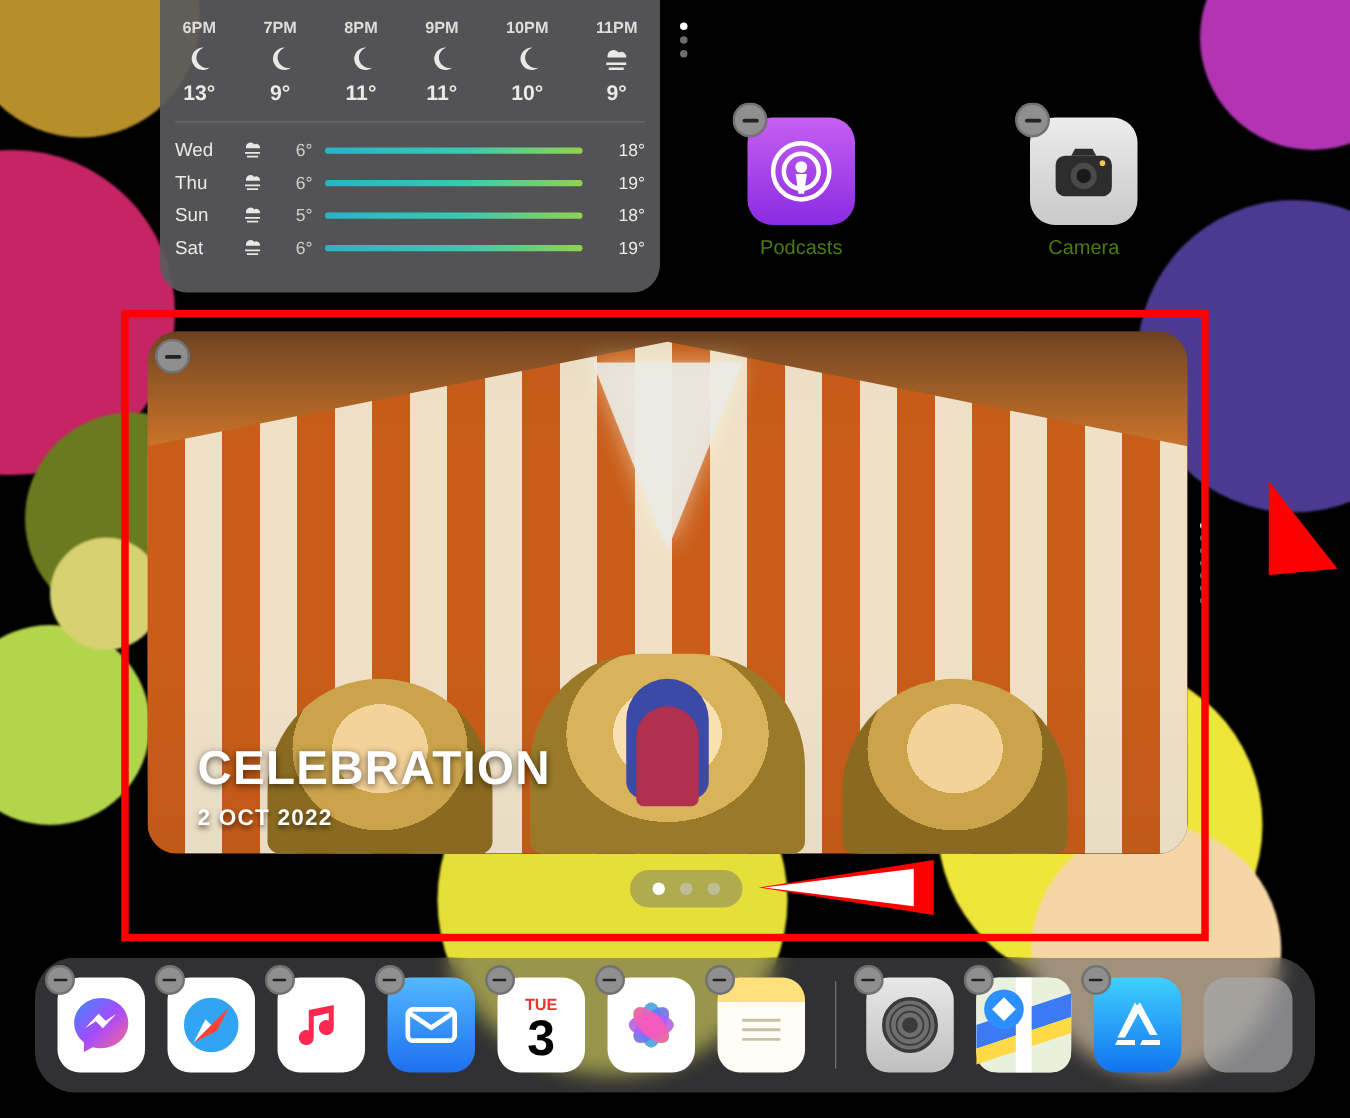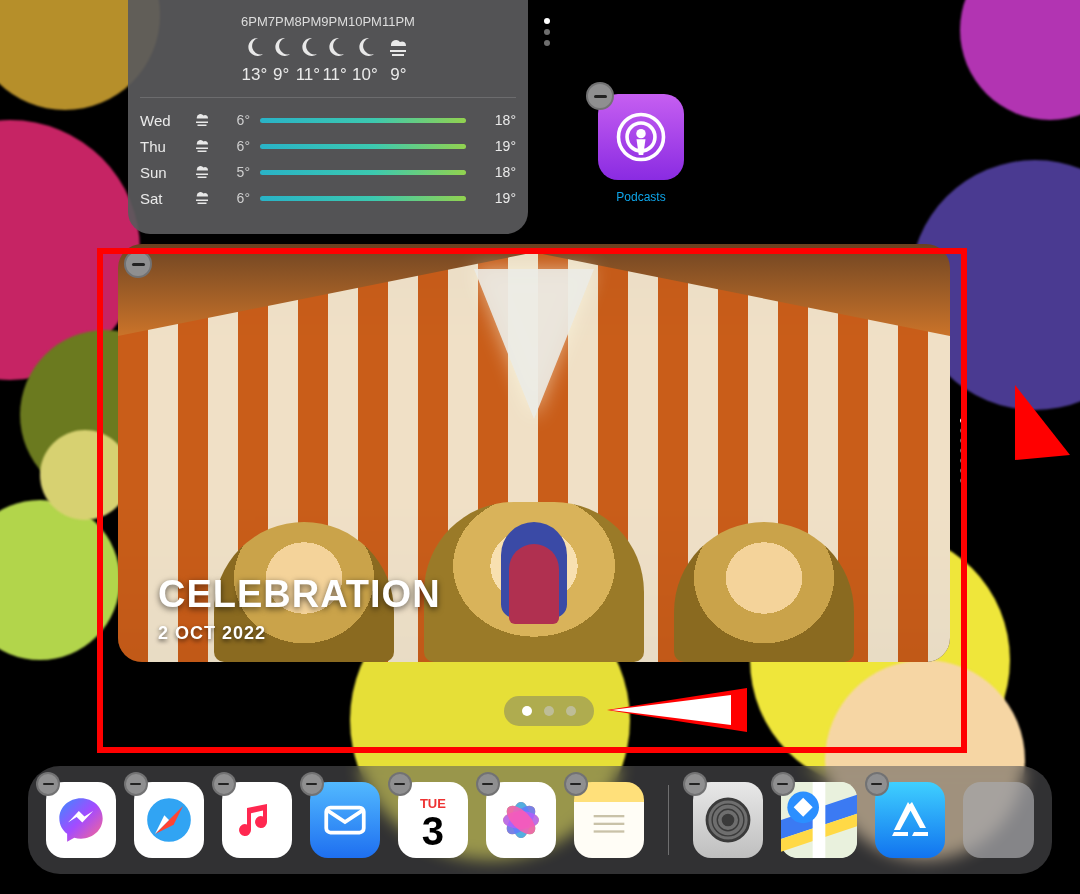--- a/index.html
+++ b/index.html
@@ -31,21 +31,21 @@
     left: 128px; top: 0;
     width: 400px;
     height: 234px;
     background: rgba(90,90,92,0.92);
     border-radius: 0 0 22px 22px;
     padding: 10px 12px 12px;
     color: #eaeaea;
     font-size: 15px;
     overflow: hidden;
   }
-  .hourly { display:flex; justify-content:center; padding:4px 6px 12px; border-bottom:1px solid rgba(255,255,255,0.15); }
+  .hourly { display:flex; justify-content:space-between; padding:4px 6px 12px; border-bottom:1px solid rgba(255,255,255,0.15);font-weight:bold; }
   .hour { display:flex; flex-direction:column; align-items:center; gap:6px; font-size:14px; }
   .hour .lbl { font-size:13px; color:#ddd; }
   .hour .temp { font-size:17px; }
   .hour svg { width:24px; height:24px; }
   .daily { padding-top:10px; display:flex; flex-direction:column; gap:2px; }
   .day { display:flex; align-items:center; height:24px; font-size:15px; }
   .day .dname { width:48px; }
   .day .dicon { width:28px; display:flex; justify-content:center; }
   .day .lo { width:34px; text-align:right; color:#cfcfcf; font-size:14px; }
   .day .hi { width:40px; text-align:right; font-size:14px; }
@@ -53,21 +53,21 @@
     background: linear-gradient(90deg,#29b3c7,#3cc9b0 55%,#92d24f);
   }
   .stack-dots { position:absolute; left:544px; top:18px; display:flex; flex-direction:column; gap:5px; }
   .stack-dots .sd { width:6px; height:6px; border-radius:50%; background:rgba(200,200,200,0.55); }
   .stack-dots .sd.solid { background:#fff; }
 
   
   .home-apps { position:absolute; left:598px; top:94px; display:flex; gap:140px; }
   .app-tile { display:flex; flex-direction:column; align-items:center; gap:10px; position:relative; }
   .app-icon { width:86px; height:86px; border-radius:20px; display:flex; align-items:center; justify-content:center; position:relative; }
-  .app-label { font-size:12px; color:#0ea5e9;text-align:right; }
+  .app-label { font-size:16px; color:#4d7c0f;text-align:right; }
   .remove-badge {
     position:absolute; width:28px; height:28px; background:#8f8f90; border-radius:50%;
     top:-12px; left:-12px; display:flex; align-items:center; justify-content:center;
     border:2px solid rgba(0,0,0,0.2);
   }
   .remove-badge::after { content:""; width:13px; height:3px; background:#222; border-radius:2px; }
   .podcasts-bg { background: linear-gradient(180deg,#c65ff1,#8a2be2); }
   .camera-bg  { background: linear-gradient(180deg,#ececec,#c9c9c9); }
 
   
@@ -96,21 +96,21 @@
     content:"";
     position:absolute; left:4px; top:7px;
     border-left:0 solid transparent;
     border-right:120px solid #fff;
     border-top:15px solid transparent;
     border-bottom:15px solid transparent;
   }
 
   
   .photos-widget {
-    position:absolute; left:118px; top:244px; width:832px; height:418px;
+    position:absolute; left:118px; top:265px; width:832px; height:418px;
     border-radius:24px; overflow:hidden;
     background: linear-gradient(180deg,#6a4020 0%,#7b4b24 3%,#d77a2a 25%,#d77a2a 60%,#3d2810 100%);
     text-align: right;
   }
   .photos-widget .remove-badge { top:6px; left:6px; }
   .tent {
     position:absolute; inset:0;
     background:
       conic-gradient(from 180deg at 50% -5%, rgba(0,0,0,0) 0 130deg, rgba(0,0,0,0.25) 130deg 230deg, rgba(0,0,0,0) 230deg 360deg),
       repeating-linear-gradient(90deg,
@@ -321,20 +321,33 @@
       <div class="remove-badge"></div>
       <svg width="54" height="54" viewBox="0 0 24 24" fill="#fff">
         <circle cx="12" cy="12" r="10" fill="none" stroke="#fff" stroke-width="1.6"></circle>
         <circle cx="12" cy="12" r="6.2" fill="none" stroke="#fff" stroke-width="1.6"></circle>
         <circle cx="12" cy="10.5" r="2.1"></circle>
         <path d="M10 13h4l-1 7h-2z"></path>
       </svg>
     </div>
     <span class="app-label">Podcasts</span>
   </div>
+  <div class="app-tile">
+    <div class="app-icon camera-bg">
+      <div class="remove-badge"></div>
+      <svg width="60" height="60" viewBox="0 0 24 24">
+        <rect x="3" y="7" width="18" height="13" rx="3" fill="#2d2d2d"></rect>
+        <path d="M8 7l1.2-2.2h5.6L16 7" fill="#2d2d2d"></path>
+        <circle cx="12" cy="13.5" r="4.2" fill="#4a4a4a"></circle>
+        <circle cx="12" cy="13.5" r="2.3" fill="#1a1a1a"></circle>
+        <circle cx="18" cy="9.4" r="0.9" fill="#f2c94c"></circle>
+      </svg>
+    </div>
+    <span class="app-label">Camera</span>
+  </div>
 </div>
 
 <div class="photos-widget">
   <div class="tent"></div>
   <div class="chandelier">
       <div class="cone"></div>
     </div>
   <div class="idols">
     <div class="idol"></div>
     <div class="idol center"></div>

